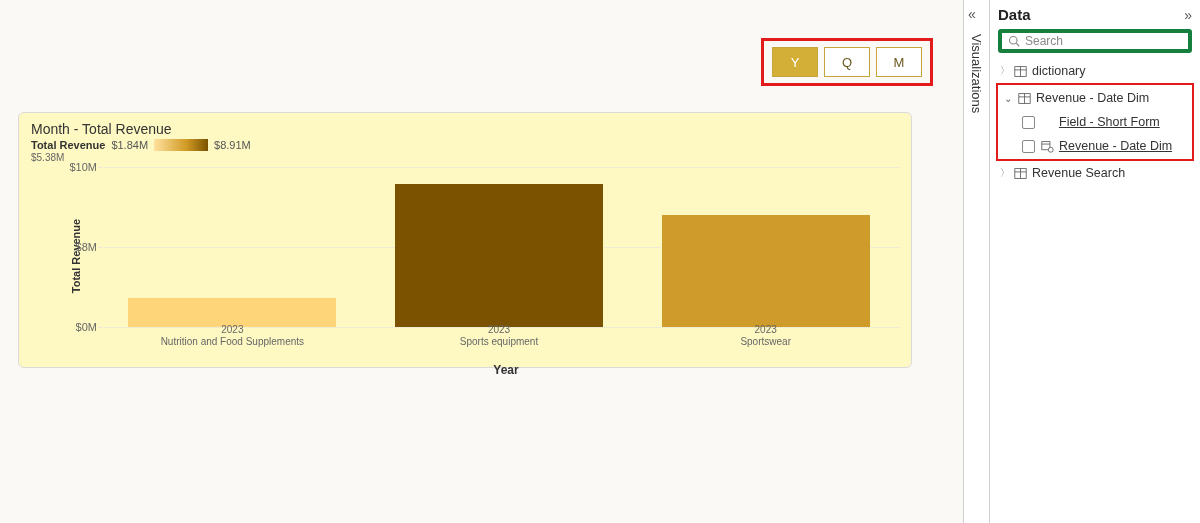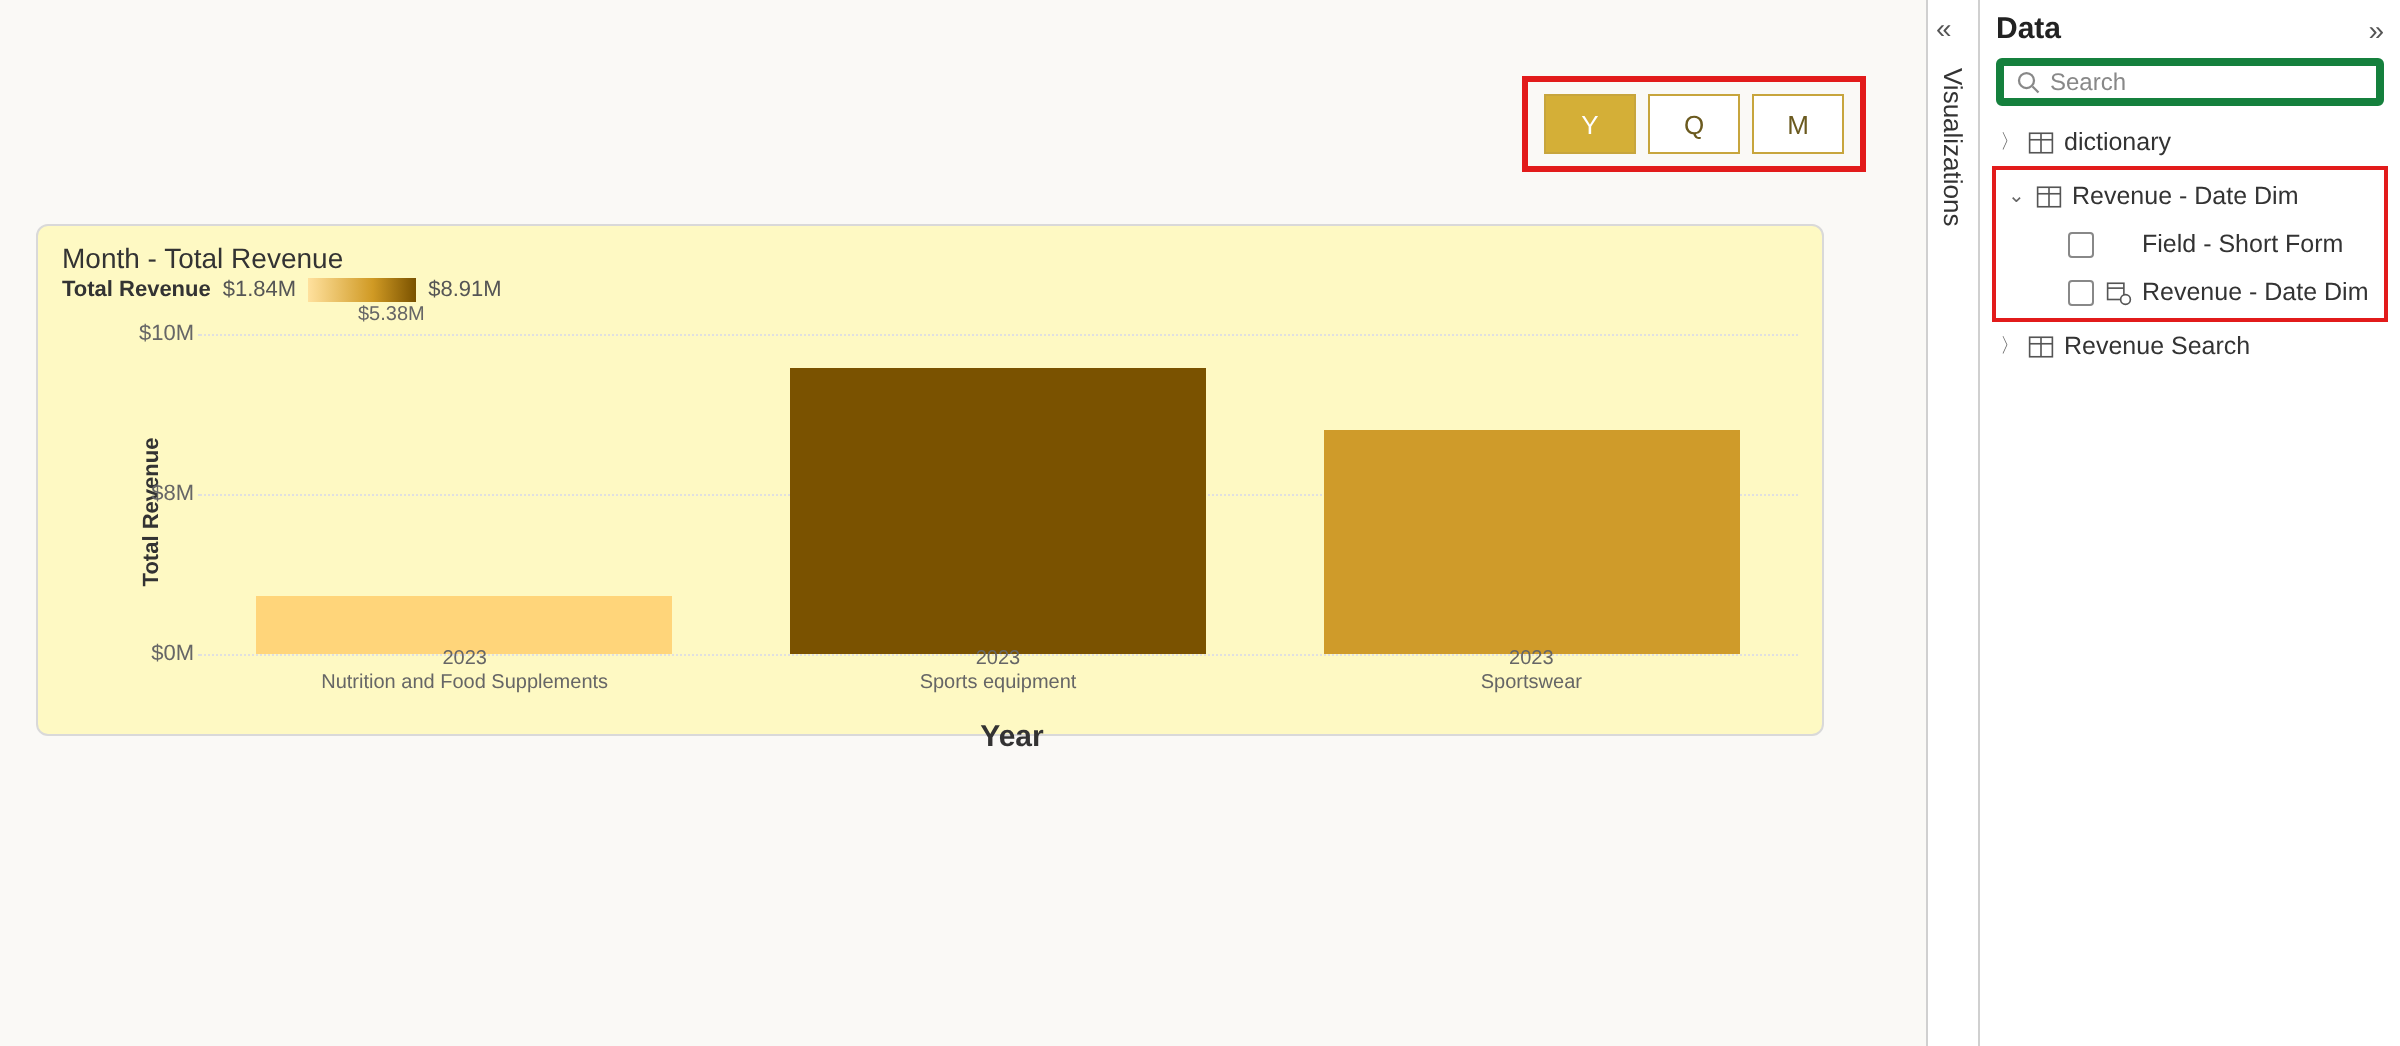--- a/index.html
+++ b/index.html
@@ -14,32 +14,32 @@
   .slicer { display: flex; gap: 6px; }
   .slicer-btn { width: 46px; height: 30px; border: 1px solid #c7a53d; background: #fff; color: #6b5a1f; font-size: 13px; display: flex; align-items: center; justify-content: center; cursor: pointer; }
   .slicer-btn.active { background: #d4af37; color: #fff; }
 
   
   .card { position: absolute; top: 112px; left: 18px; width: 894px; height: 256px; background: #fef9c3; border: 1px solid #d9d9d9; border-radius: 6px; padding: 8px 12px 4px 12px; }
   .card-title { font-size: 14px; color: #333; margin-bottom: 2px; }
   .legend-row { display: flex; align-items: center; gap: 6px; font-size: 11px; color: #555; }
   .legend-label { font-weight: 600; color: #333; }
   .gradient-bar { width: 54px; height: 12px; background: linear-gradient(90deg, #ffe19e 0%, #d09a24 60%, #7a5200 100%); position: relative; }
-  .legend-mid { font-size: 10px; color: #666; margin-top: 1px; margin-left: 148px; }
+  .legend-mid { font-size: 10px; color: #666; margin-top: 1px; }
 
   .plot { position: relative; height: 178px; margin-left: 38px; margin-top: 4px; }
   .y-label { position: absolute; left: -30px; top: 50%; transform: translateY(-50%) rotate(-90deg); font-size: 11px; font-weight: 600; color: #333; white-space: nowrap; transform-origin: center; }
   .y-ticks { position: absolute; left: -2px; top: 0; bottom: 18px; width: 30px; }
   .y-tick { position: absolute; right: 0; font-size: 11px; color: #666; transform: translateY(-50%); }
   .grid { position: absolute; left: 30px; right: 0; top: 0; bottom: 18px; }
   .grid-line { position: absolute; left: 0; right: 0; border-top: 1px dotted #e0e0e0; }
   .bars { position: absolute; left: 30px; right: 0; top: 0; bottom: 18px; display: flex; }
   .bar-slot { flex: 1; position: relative; display: flex; justify-content: center; align-items: flex-end; }
   .bar { width: 78%; }
-  .x-label { position: absolute; left: 44px; right: 0; bottom: -32px; text-align: center; font-size: 15px; font-weight: 600; color: #333; }
+  .x-label { position: absolute; left: 44px; right: 0; bottom: -32px; text-align: center; font-size: 12px; font-weight: 600; color: #333; }
   .cat-labels { position: absolute; left: 30px; right: 0; bottom: -2px; display: flex; }
   .cat-label { flex: 1; text-align: center; font-size: 10px; color: #666; line-height: 1.15; padding-top: 2px; }
 
   
   .viz-pane { width: 26px; background: #fff; border-right: 1px solid #d0d0d0; position: relative; }
   .viz-collapse { position: absolute; top: 6px; left: 4px; font-size: 14px; color: #555; cursor: pointer; }
   .viz-label { position: absolute; top: 34px; left: 50%; transform: translateX(-50%); writing-mode: vertical-rl; font-size: 13px; color: #333; }
 
   
   .data-pane { width: 210px; background: #fff; display: flex; flex-direction: column; }
@@ -47,21 +47,21 @@
   .data-title { font-size: 15px; font-weight: 600; color: #222; }
   .data-expand { font-size: 14px; color: #555; cursor: pointer; }
   .search-box { margin: 0 8px 6px 8px; border: 4px solid #15803d; border-radius: 3px; height: 24px; display: flex; align-items: center; padding: 0 6px; gap: 5px; font-size: 12px; color: #888; }
   .search-icon-svg { width: 12px; height: 12px; stroke: #888; }
   .tree { font-size: 12.5px; color: #333; padding: 0 4px; }
   .tree-item { display: flex; align-items: center; height: 24px; padding-left: 6px; cursor: pointer; }
   .tree-item .caret { width: 12px; font-size: 10px; color: #666; }
   .tree-item .tbl-icon { width: 16px; display:flex; justify-content:center; }
   .tree-item .lbl { margin-left: 4px; white-space: nowrap; overflow: hidden; text-overflow: ellipsis; }
   .tree-item.level1 { padding-left: 6px; }
-  .tree-item.level2 { padding-left: 36px; }
+  .tree-item.level2 { padding-left: 24px; text-decoration: underline; }
   .tree-item .chk { width: 13px; height: 13px; border: 1px solid #888; border-radius: 2px; margin-right: 4px; flex-shrink:0; }
   .red-box { border: 2px solid #e21b1b; margin: 0 2px; padding: 1px 0; }
   svg.tbl { width:13px; height:13px; }
 </style>
 </head>
 <body>
 
 <div class="canvas">
 
   <div class="slicer-wrap">

